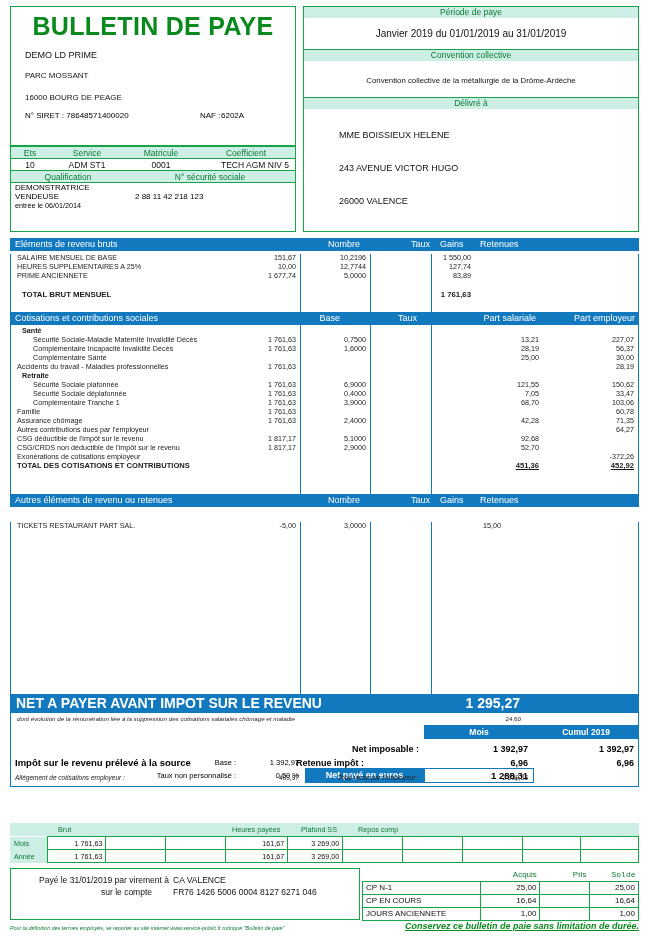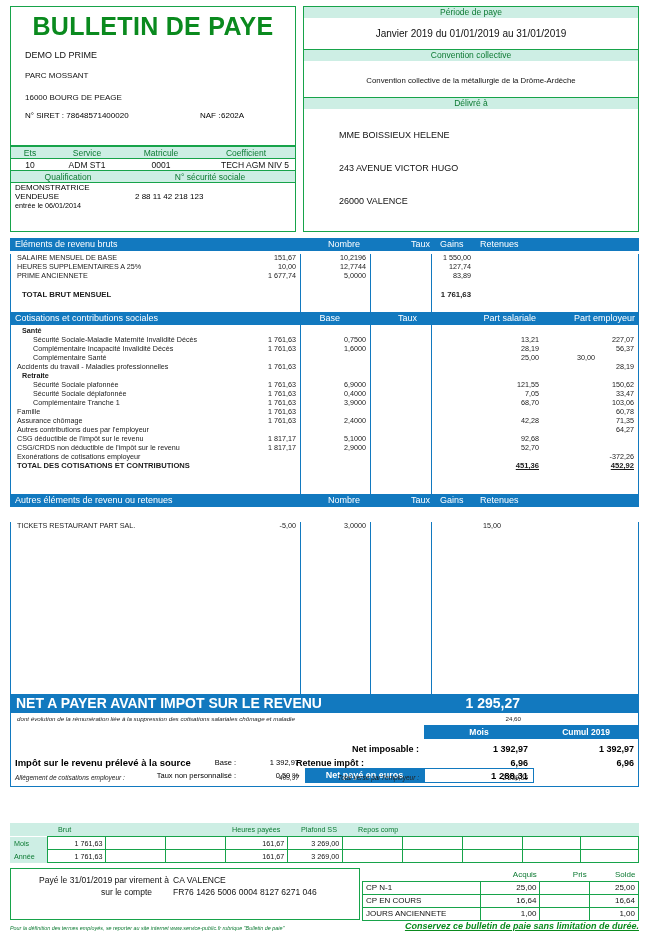--- a/index.html
+++ b/index.html
@@ -241,21 +241,21 @@
             <span class="r" style="left:200px; width:85px;">1 761,63</span>
             <span class="r" style="left:290px; width:65px;">1,6000</span>
             <span class="r" style="left:420px; width:108px;">28,19</span>
             <span class="r" style="left:527px; width:96px;">56,37</span>
           </div>
           <div class="row">
             <span class="d " style="left:22px;">Complémentaire Santé</span>
             <span class="r" style="left:200px; width:85px;"></span>
             <span class="r" style="left:290px; width:65px;"></span>
             <span class="r" style="left:420px; width:108px;">25,00</span>
-            <span class="r" style="left:527px; width:96px;text-align:center;">30,00</span>
+            <span class="r" style="left:527px; width:96px;">30,00</span>
           </div>
           <div class="row">
             <span class="d " style="left:6px;">Accidents du travail - Maladies professionnelles</span>
             <span class="r" style="left:200px; width:85px;">1 761,63</span>
             <span class="r" style="left:290px; width:65px;"></span>
             <span class="r" style="left:420px; width:108px;"></span>
             <span class="r" style="left:527px; width:96px;">28,19</span>
           </div>
           <div class="row">
             <span class="d bold" style="left:11px;">Retraite</span>
@@ -446,21 +446,21 @@
       <span style="position:absolute; left:162px; font-size:8.5px;">FR76 1426 5006 0004 8127 6271 046</span>
     </div>
   </div>
 
   <table class="cptbl" style="left:362px; top:868px; width:277px;">
     <tbody>
         <tr>
       <td class="hd" style="width:118px; border:none;"></td>
       <td class="hd" style="width:60px;">Acquis</td>
       <td class="hd" style="width:50px;">Pris</td>
-      <td class="hd" style="width:49px;">Solde</td>
+      <td class="hd" style="width:49px;font-family:Liberation Mono, monospace;">Solde</td>
     </tr>
     <tr>
       <td>CP N-1</td>
       <td class="num">25,00</td>
       <td class="num"></td>
       <td class="num">25,00</td>
     </tr>
     <tr>
       <td>CP EN COURS</td>
       <td class="num">16,64</td>

